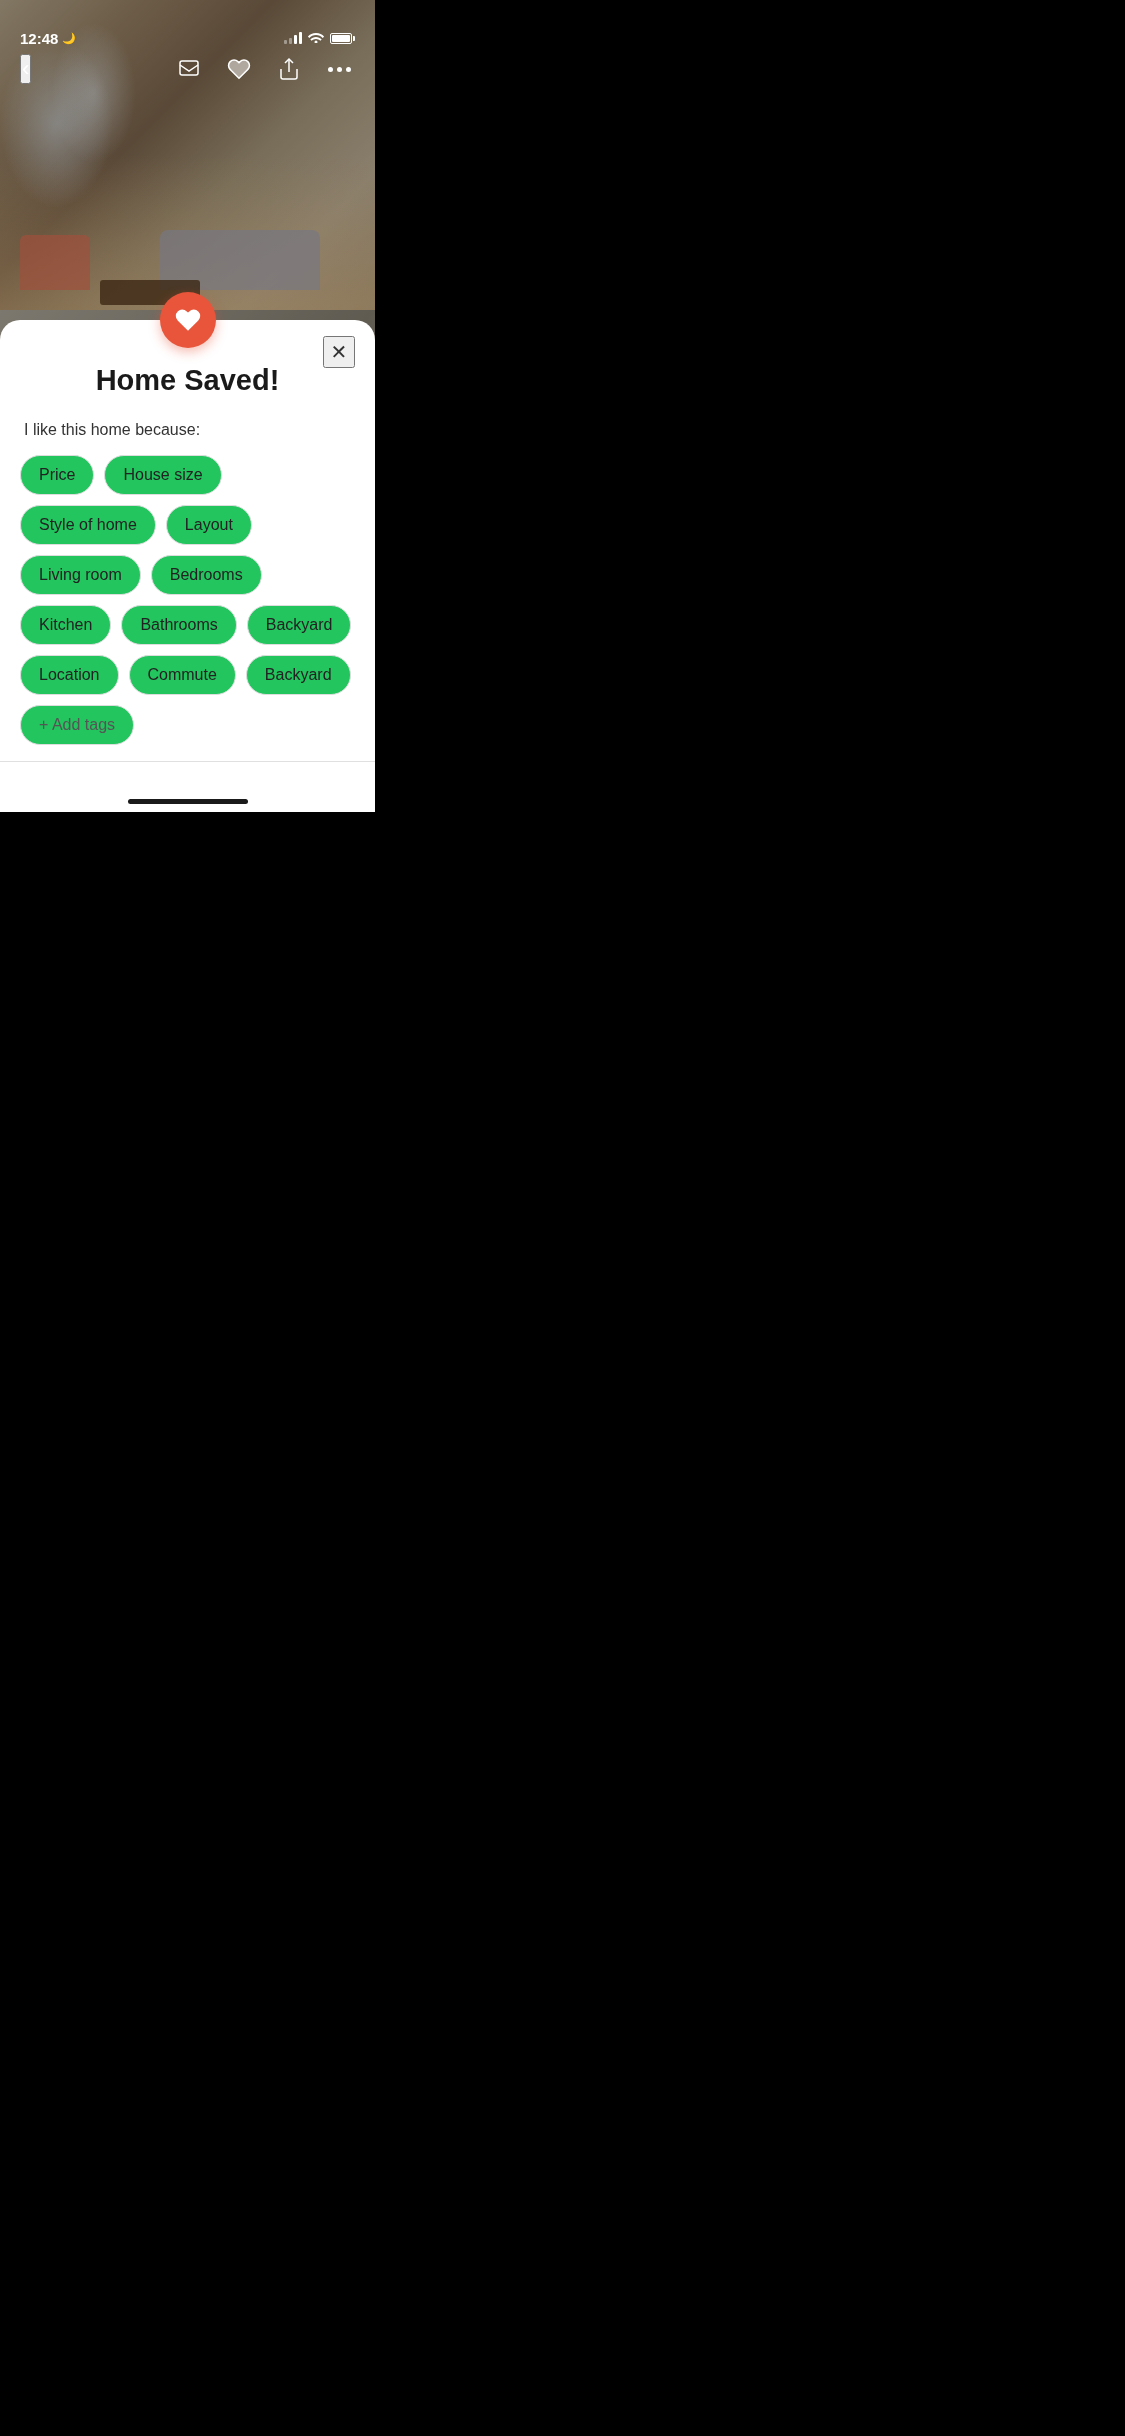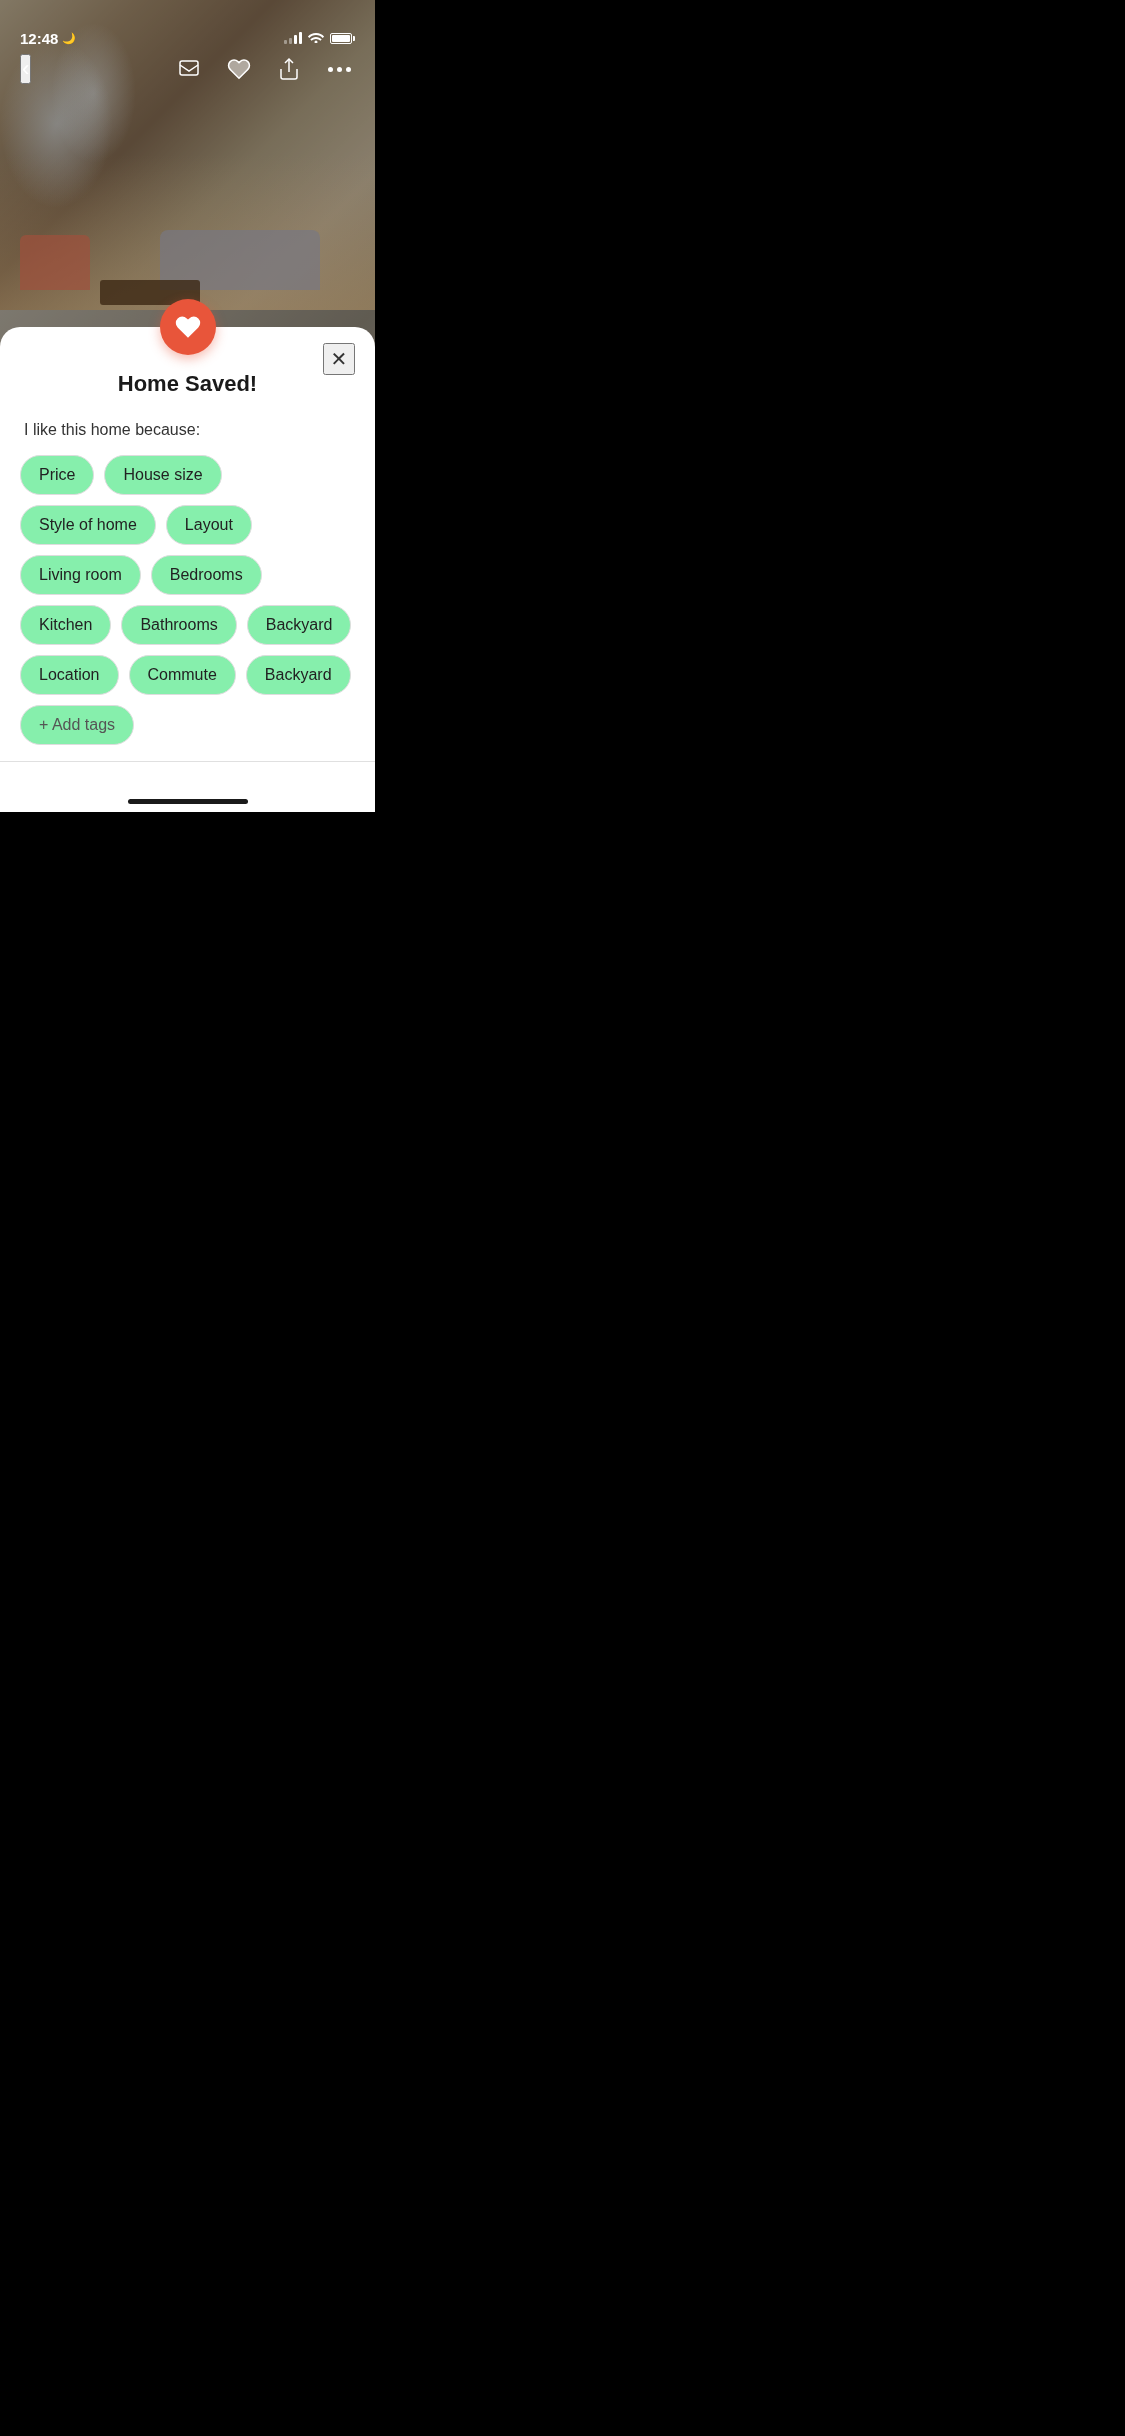--- a/index.html
+++ b/index.html
@@ -316,21 +316,21 @@
       display: flex;
       align-items: center;
       justify-content: center;
       cursor: pointer;
       color: #333;
       font-size: 20px;
     }
 
     .sheet-title {
       text-align: center;
-      font-size: 22px;
+      font-size: 29px;
       font-weight: 700;
       color: #1a1a1a;
       margin-top: 44px;
       margin-bottom: 24px;
     }
 
     .sheet-subtitle {
       font-size: 16px;
       color: #333;
       margin: 0 24px 16px 24px;
@@ -344,21 +344,21 @@
       gap: 10px;
       margin-bottom: 16px;
     }
 
     .tag-pill {
       padding: 10px 18px;
       border: 1.5px solid #ddd;
       border-radius: 30px;
       font-size: 16px;
       color: #222;
-      background: #86efac;
+      background: #22c55e;
       cursor: pointer;
       white-space: nowrap;
     }
 
     .tag-pill.add-tag {
       color: #555;
     }
 
     
     .divider {

